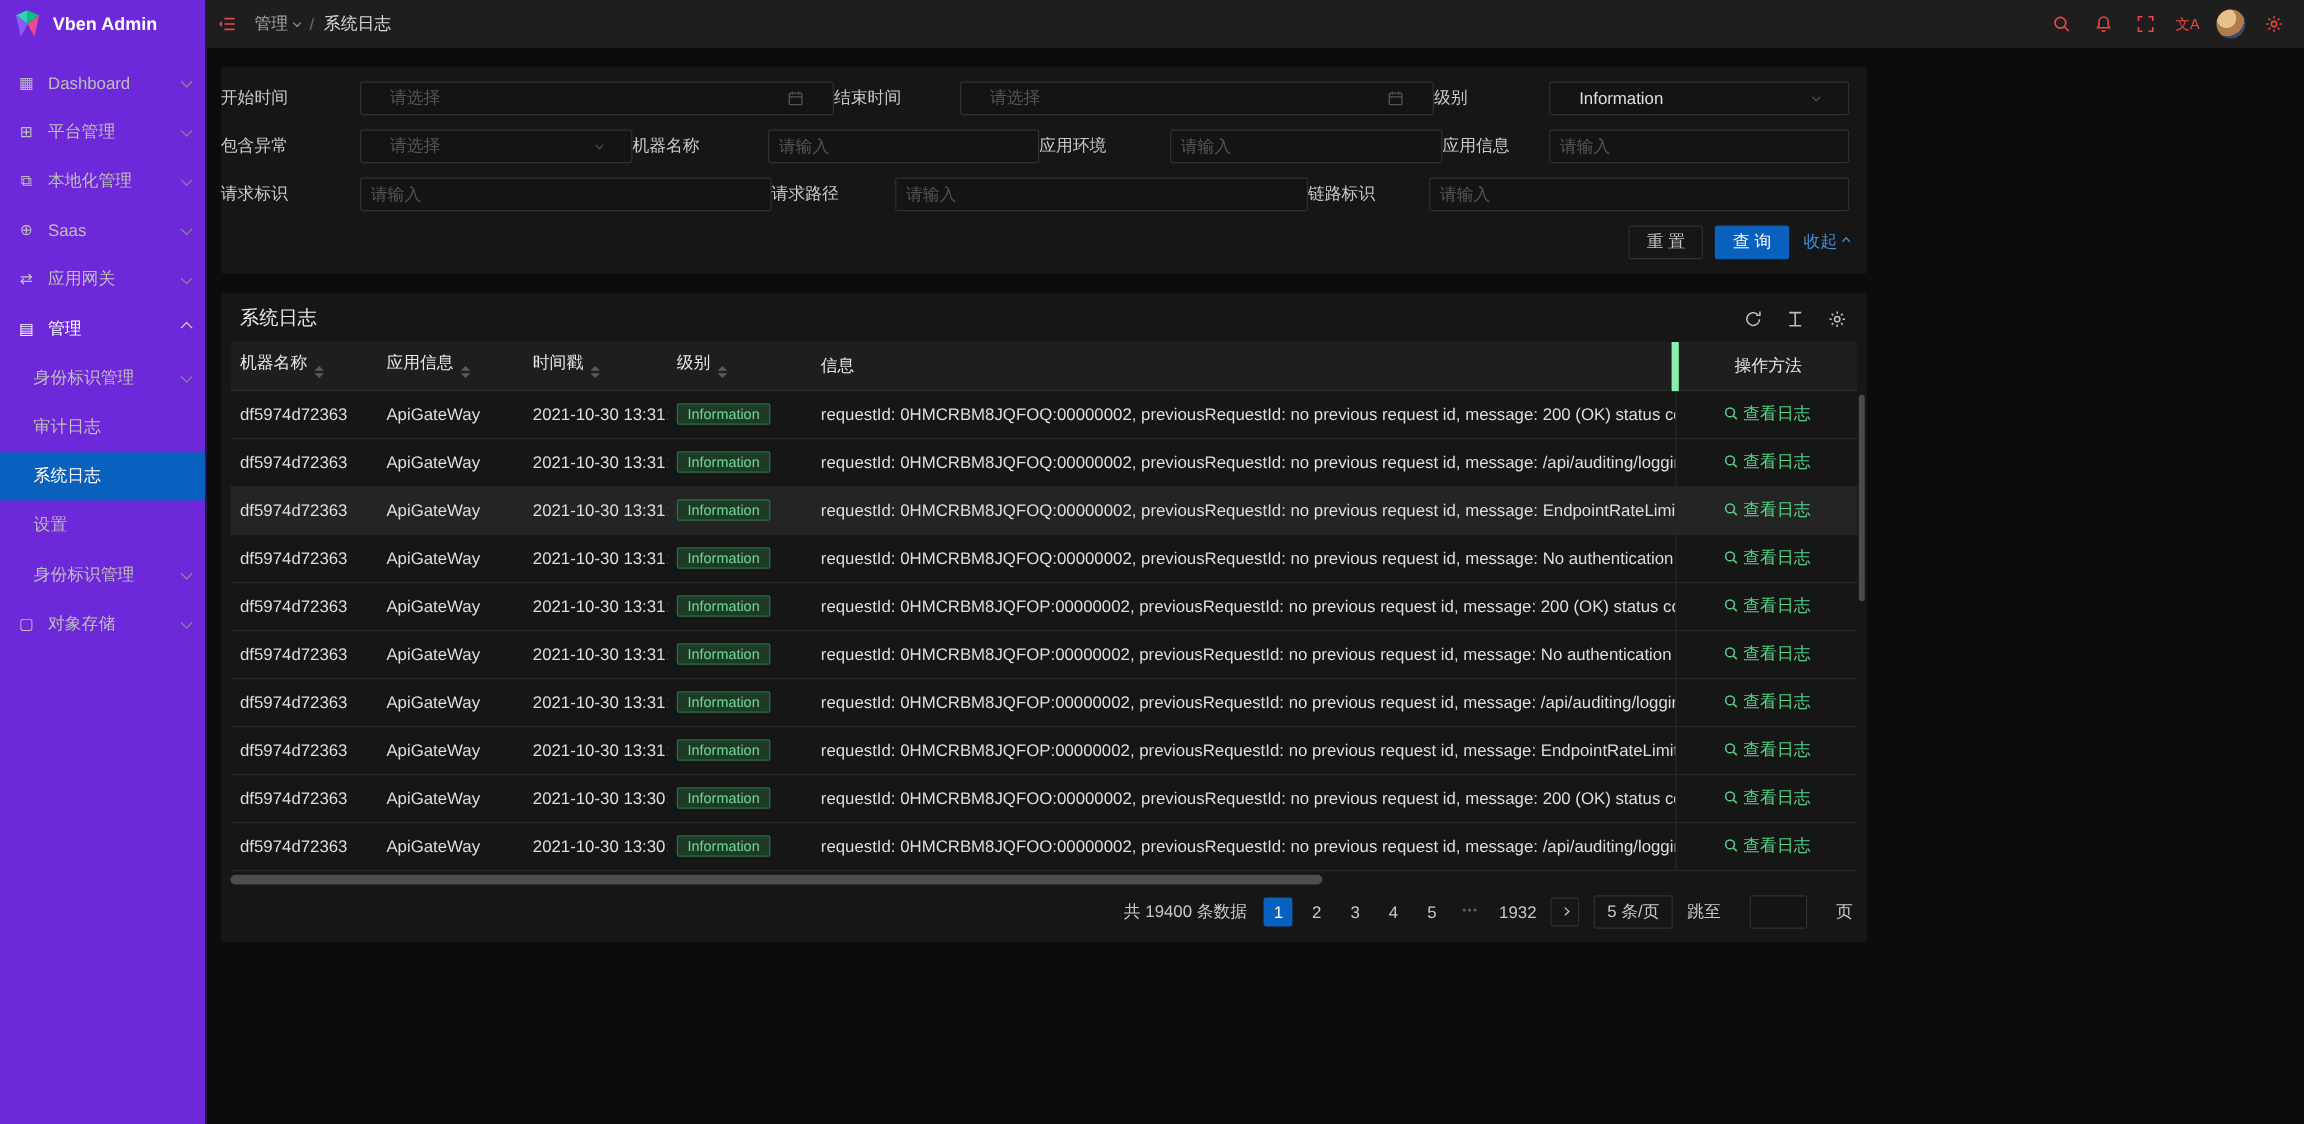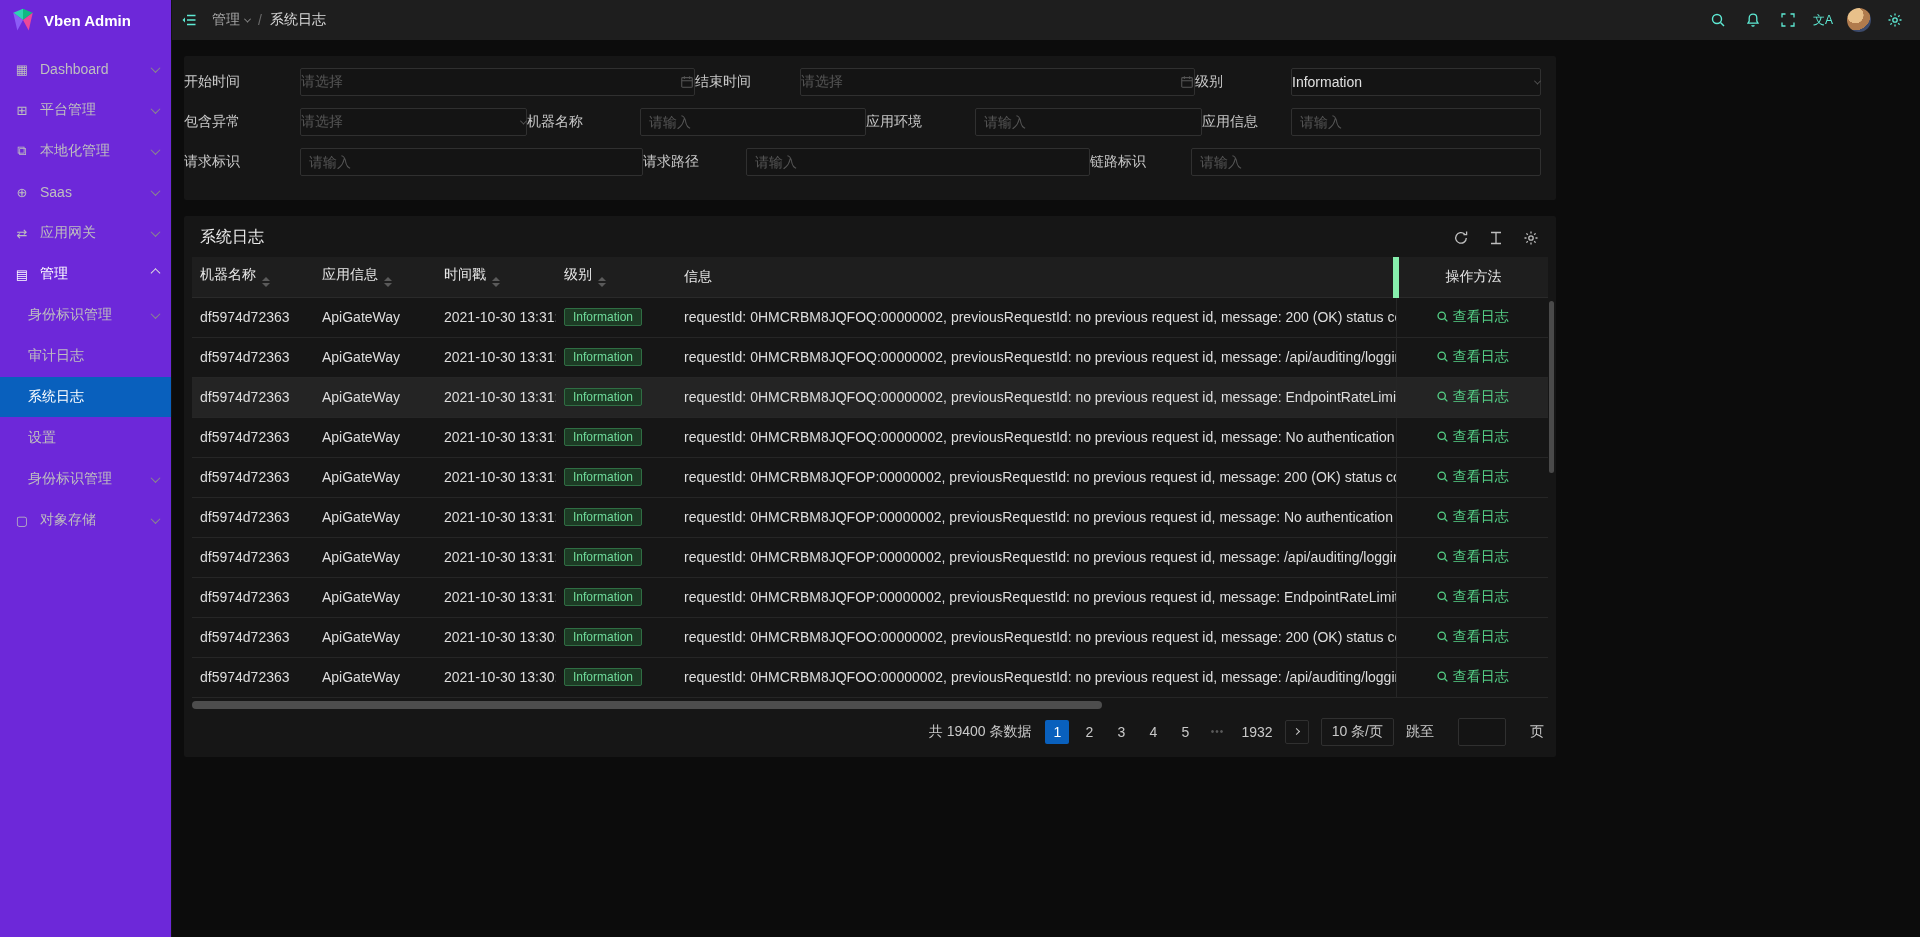--- a/index.html
+++ b/index.html
@@ -25,21 +25,21 @@
   .chev.up   { transform:rotate(-135deg) translate(1px,1px); }
   .chev.right{ transform:rotate(-45deg); }
   .chev.tiny { width:5px; height:5px; border-width:1.2px; }
   .menu-item .chev { color:#8a8a8a; }
   .menu-item.open .chev, .menu-item.active .chev { color:#ddd; }
 
   
   .main { flex:1; display:flex; flex-direction:column; min-width:0; }
   .topbar { height:40px; background:#1e1e1e; display:flex; align-items:center; justify-content:space-between; padding:0 14px 0 6px; }
   .h-left { display:flex; align-items:center; gap:12px; }
-  .hicon { width:22px; height:22px; display:flex; align-items:center; justify-content:center; color:#5eead4; cursor:pointer; }
+  .hicon { width:22px; height:22px; display:flex; align-items:center; justify-content:center; color:#ef4444; cursor:pointer; }
   .breadcrumb { display:flex; align-items:center; gap:8px; }
   .bc-item { display:flex; align-items:center; gap:5px; color:#a6a6a6; cursor:pointer; }
   .bc-item .chev { color:#8a8a8a; }
   .bc-sep { color:#6b6b6b; }
   .bc-current { color:#d9d9d9; }
   .h-right { display:flex; align-items:center; gap:13px; }
   .translate { font-size:12px; letter-spacing:0; }
   .avatar { width:24px; height:24px; border-radius:50%; cursor:pointer;
     background:radial-gradient(circle at 35% 30%, #e8c08a 0 35%, #b07b4d 36% 65%, #3c4a6b 66% 100%); }
 
@@ -49,21 +49,21 @@
 
   
   .filter-panel { padding:12px 15px 12px 0; }
   .frow { display:flex; align-items:center; margin-bottom:12px; }
   .fitem { display:flex; align-items:center; }
   .flabel { text-align:left; padding-right:8px; color:#c9c9c9; white-space:nowrap; }
   .ctrl { height:28px; background:#141414; border:1px solid #303030; border-radius:2px;
     color:#e0e0e0; font-size:14px; font-family:inherit; }
   input.ctrl { padding:0 8px; outline:none; }
   input.ctrl::placeholder { color:#555; }
-  .pick { display:flex; align-items:center; justify-content:space-between; padding:0 0; cursor:pointer; }
+  .pick { display:flex; align-items:center; justify-content:space-between; padding:0 24px; cursor:pointer; }
   .ph { color:#555; }
   .val { color:#e0e0e0; }
   .dim { color:#555; }
   .cal { color:#555; }
   .factions { display:flex; justify-content:flex-end; align-items:center; gap:10px; margin-top:2px; }
   .btn { height:28px; padding:0 14px; border-radius:2px; font-size:14px; font-family:inherit; cursor:pointer;
     background:transparent; border:1px solid #303030; color:#c9c9c9; }
   .btn.primary { background:#0960bd; border-color:#0960bd; color:#fff; }
   .collapse-link { display:flex; align-items:center; gap:5px; color:#3d8fdd; cursor:pointer; margin-left:2px; }
 
@@ -290,20 +290,28 @@
           <div class="fitem">
             <label class="flabel" style="width:103px">请求路径</label>
             <input class="ctrl" style="width: 344px;" placeholder="请输入">
           </div>
           <div class="fitem">
             <label class="flabel" style="width:101px">链路标识</label>
             <input class="ctrl" style="width: 350px;" placeholder="请输入">
           </div>
         </div>
 
+        <div class="factions">
+          <button class="btn">重 置</button>
+          <button class="btn primary">查 询</button>
+          <a class="collapse-link">
+            <span>收起</span>
+            <span class="chev up tiny"></span>
+          </a>
+        </div>
       </section>
 
       <section class="panel table-panel">
         <div class="panel-head">
           <h2 class="panel-title">系统日志</h2>
           <div class="panel-tools">
             <span class="ticon">
               <svg width="16" height="16" viewBox="0 0 16 16">
                   <path d="M13.3 8A5.3 5.3 0 1 1 11.6 4" fill="none" stroke="currentColor" stroke-width="1.3"></path>
                   <path d="M13.6 1.6v3.1h-3.1" fill="none" stroke="currentColor" stroke-width="1.3"></path>
@@ -511,21 +519,21 @@
           <span class="page">2</span>
           <span class="page">3</span>
           <span class="page">4</span>
           <span class="page">5</span>
           <span class="page dots">•••</span>
           <span class="page">1932</span>
           <span class="page next">
               <span class="chev right tiny"></span>
             </span>
           <span class="psize">
-              <span>10 条/页</span>
+              <span>5 条/页</span>
             </span>
           <span class="jump">
             <span>跳至</span>
             <input style="">
             <span>页</span>
           </span>
         </div>
       </section>
 
     </div>

